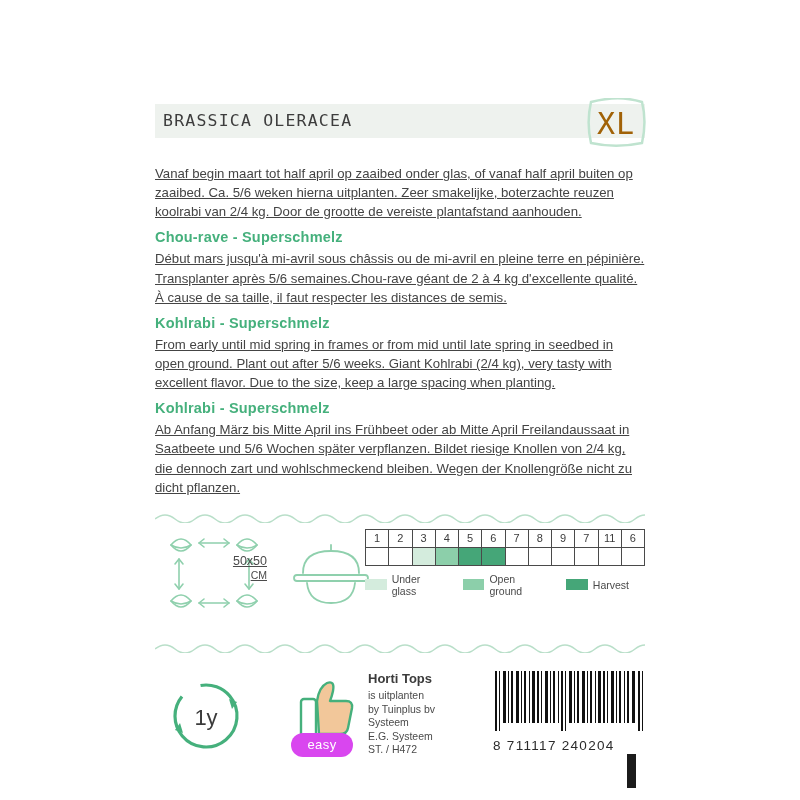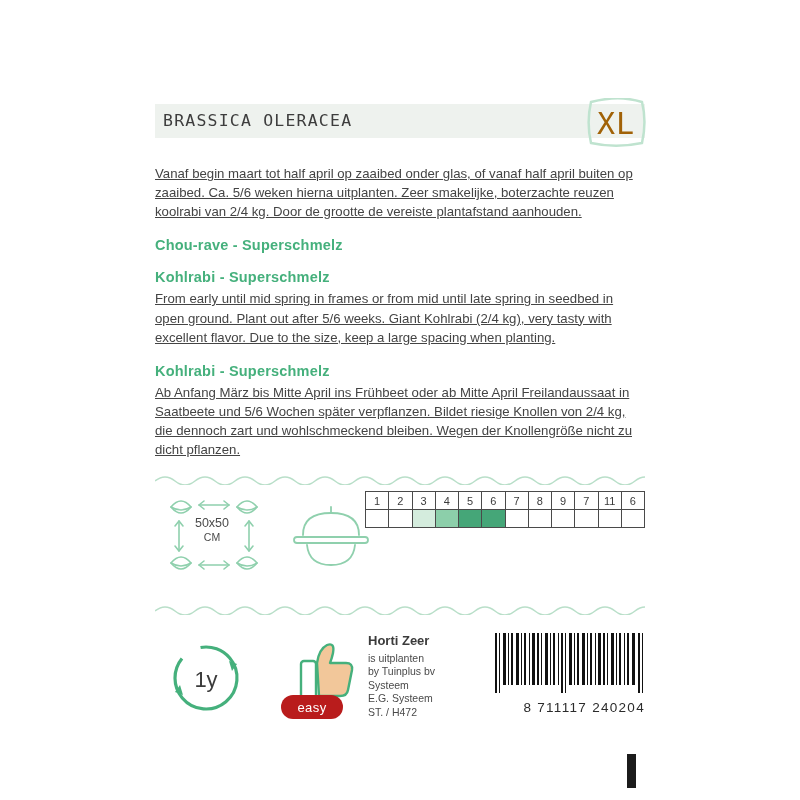--- a/index.html
+++ b/index.html
@@ -60,21 +60,21 @@
     font-size: 30px;
     letter-spacing: 1px;
     display: flex;
     align-items: center;
     justify-content: center;
   }
   .xl-badge svg { position: absolute; left: 0; top: 0; }
   .xl-badge span { position: relative; z-index: 2; }
 
   
-  .block { margin-top: 16px; }
+  .block { margin-top: 8px; }
   .block.first { margin-top: 14px; }
   .block-title {
     color: #45b07c;
     font-size: 14.5px;
     font-weight: bold;
     margin-bottom: 4px;
     letter-spacing: .2px;
   }
   .block-body {
     font-size: 13.2px;
@@ -101,27 +101,28 @@
     left: 0; top: 0;
     width: 118px; height: 90px;
   }
   .icon-cell-pot {
     position: absolute;
     left: 126px; top: 0;
     width: 100px; height: 90px;
   }
   .spacing-text {
     position: absolute;
-    left: 24px;
+    left: 46px;
     top: 26px;
     width: 66px;
-    text-align: center;
+    text-align: right;
     font-size: 12.5px;
     color: #4b4b4b;
     line-height: 1.1;
+    text-decoration: underline;
   }
   .spacing-text .cm { font-size: 10.5px; }
 
   
   .calendar {
     position: absolute;
     left: 210px;
     top: 0;
     width: 280px;
   }
@@ -156,26 +157,26 @@
   
   .bottom-row {
     position: relative;
     height: 110px;
     margin-top: 14px;
   }
   .year-badge { position: absolute; left: 8px; top: 2px; }
   .thumb-badge { position: absolute; left: 128px; top: 0; }
   .easy-pill {
     position: absolute;
-    left: 126px;
+    left: 136px;
     top: 62px;
     width: 62px;
     height: 24px;
     border-radius: 13px;
-    background: #b91c1c;
+    background: #d946ef;
     color: #ffffff;
     font-size: 13px;
     display: flex;
     align-items: center;
     justify-content: center;
     letter-spacing: .4px;
   }
   .brand {
     position: absolute;
     left: 213px;
@@ -196,21 +197,21 @@
     top: 0;
     width: 152px;
   }
   .barcode { height: 60px; width: 152px; }
   .barcode-num {
     margin-top: 3px;
     font-size: 13.5px;
     letter-spacing: 1.3px;
     font-family: "Liberation Sans", sans-serif;
     color: #2b2b2b;
-    text-align: right;
+    text-align: left;
   }
   .corner-mark {
     position: absolute;
     right: 20px;
     bottom: 12px;
     width: 9px;
     height: 34px;
     background: #1b1b1b;
   }
 </style>
@@ -232,20 +233,21 @@
       </div>
     </div>
 
     
     <div class="block first">
       <div class="block-body">Vanaf begin maart tot half april op zaaibed onder glas, of vanaf half april buiten op zaaibed. Ca. 5/6 weken hierna  uitplanten. Zeer smakelijke, boterzachte reuzen koolrabi van 2/4 kg. Door de grootte de vereiste plantafstand aanhouden.</div>
     </div>
 
     <div class="block">
       <div class="block-title">Chou-rave - Superschmelz</div>
+      <div class="block-body">Début mars jusqu'à mi-avril sous châssis ou de mi-avril en pleine terre en pépinière. Transplanter après 5/6 semaines.Chou-rave géant de 2 à 4 kg d'excellente qualité. À cause de sa taille, il faut respecter les distances de semis.</div>
     </div>
 
     <div class="block">
       <div class="block-title">Kohlrabi - Superschmelz</div>
       <div class="block-body">From early until mid spring in frames or from mid until late spring in seedbed in open ground. Plant out after 5/6 weeks. Giant Kohlrabi (2/4 kg), very tasty with excellent flavor. Due to the size, keep a large spacing when planting.</div>
     </div>
 
     <div class="block">
       <div class="block-title">Kohlrabi - Superschmelz</div>
       <div class="block-body">Ab Anfang März bis Mitte April ins Frühbeet oder ab Mitte April Freilandaussaat in Saatbeete und 5/6 Wochen später verpflanzen. Bildet riesige Knollen von 2/4 kg, die dennoch zart und wohlschmeckend bleiben. Wegen der Knollengröße nicht zu dicht pflanzen.</div>
@@ -327,20 +329,34 @@
             <td style="background: rgb(69, 166, 120);"></td>
             <td></td>
             <td></td>
             <td></td>
             <td></td>
             <td></td>
             <td></td>
           </tr>
         </tbody>
           </table>
+        <div class="legend">
+          <div class="item">
+            <span class="sw" style="background: rgb(212, 236, 221);"></span>
+            <span>Under glass</span>
+          </div>
+          <div class="item">
+            <span class="sw" style="background: rgb(140, 207, 170);"></span>
+            <span>Open ground</span>
+          </div>
+          <div class="item">
+            <span class="sw" style="background: rgb(69, 166, 120);"></span>
+            <span>Harvest</span>
+          </div>
+        </div>
       </div>
     </div>
 
     
     <svg class="wave-divider" viewBox="0 0 490 12" preserveAspectRatio="none">
       <path d="M0 8 Q 10 0 20 8 T 40 8 T 60 8 T 80 8 T 100 8 T 120 8 T 140 8 T 160 8 T 180 8 T 200 8 T 220 8 T 240 8 T 260 8 T 280 8 T 300 8 T 320 8 T 340 8 T 360 8 T 380 8 T 400 8 T 420 8 T 440 8 T 460 8 T 480 8 T 500 8" fill="none" stroke="#b9dfc9" stroke-width="1.6"></path>
     </svg>
 
     
     <div class="bottom-row">
@@ -358,21 +374,21 @@
         <svg width="84" height="70" viewBox="0 0 84 70">
           <g fill="none" stroke="#45b07c" stroke-width="2.4" stroke-linejoin="round">
             <path d="M34 30 q2 -14 10 -18 q8 -3 6 8 q-1 5 -3 10 h16 q7 0 6 7 l-4 20 q-1 6 -8 6 H36 Z" fill="#f2c79a" stroke="#45b07c"></path>
             <rect x="18" y="28" width="15" height="42" rx="3" fill="#ffffff"></rect>
           </g>
         </svg>
       </div>
       <div class="easy-pill">easy</div>
 
       <div class="brand">
-        <div class="brand-name">Horti Zeer</div>
+        <div class="brand-name">Horti Tops</div>
         <div>is uitplanten</div>
         <div>by Tuinplus bv</div>
         <div>Systeem</div>
         <div>E.G. Systeem</div>
         <div>ST. / H472</div>
       </div>
 
       <div class="barcode-wrap">
         <svg class="barcode" viewBox="0 0 152 60" preserveAspectRatio="none">
           <g fill="#111111">

